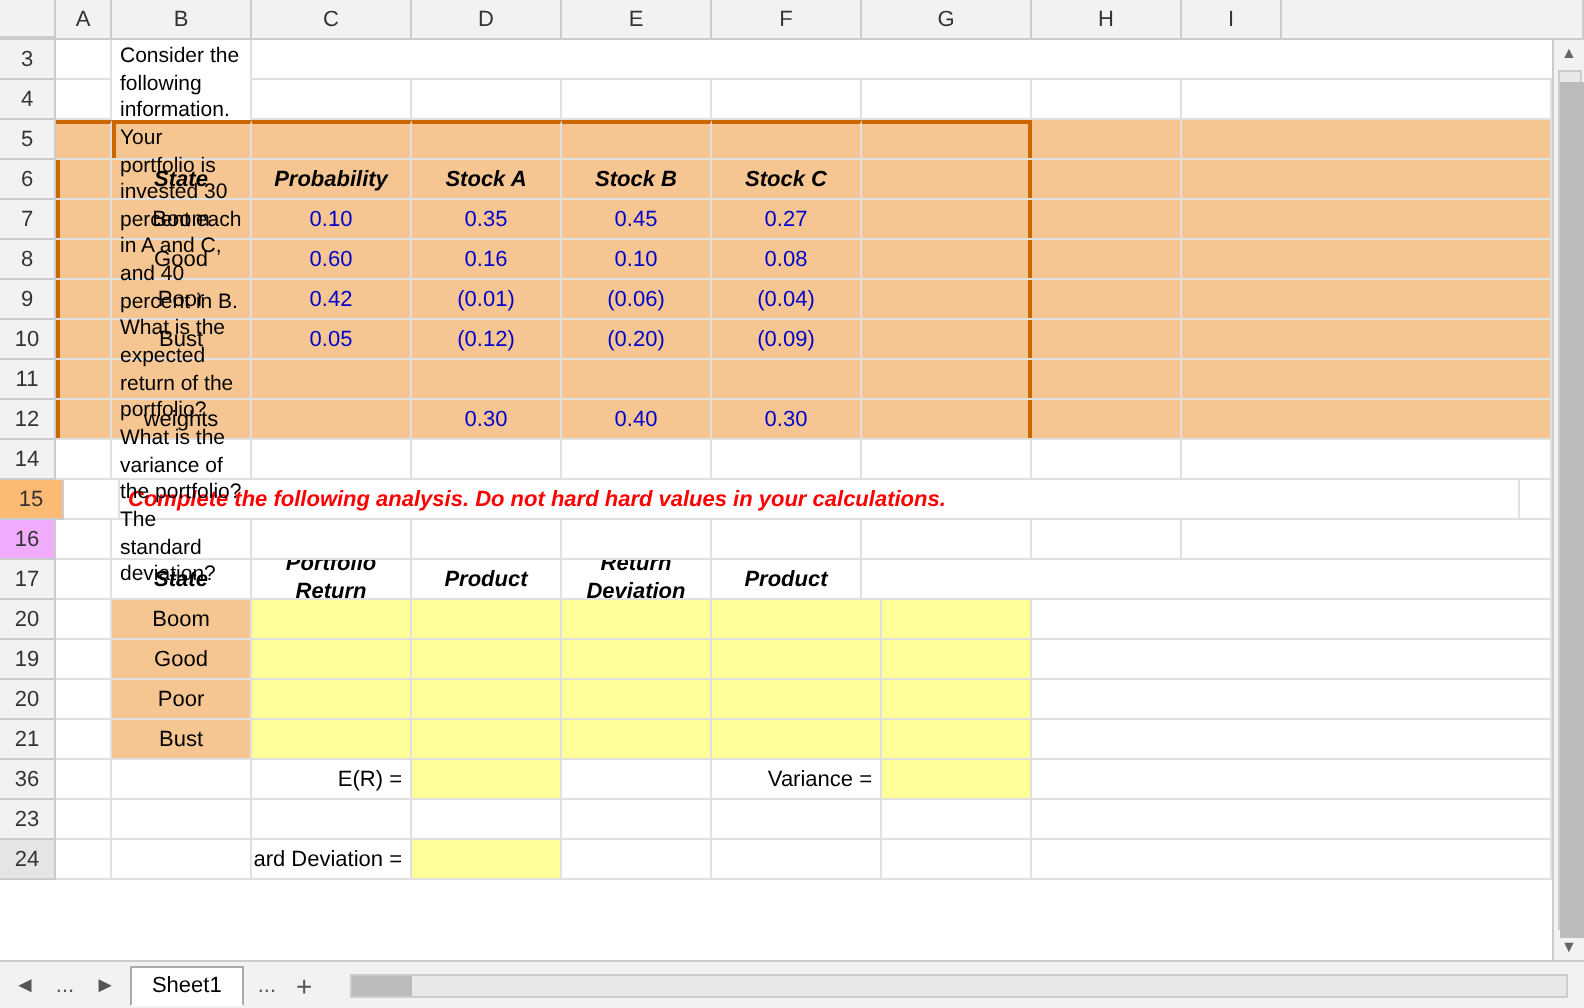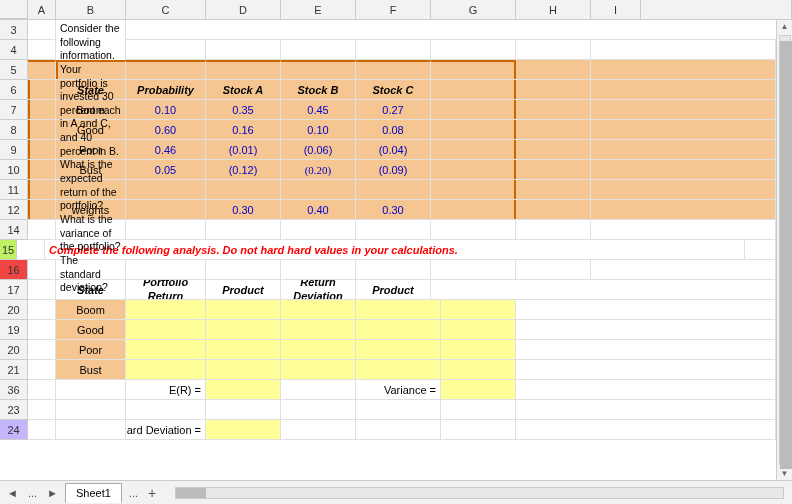--- a/index.html
+++ b/index.html
@@ -254,36 +254,36 @@
         <div class="cell orange-bg center blue" style="width:75px;">0.08</div>
         <div class="cell orange-bg" style="width:85px; border-right:2px solid #cc6600;"></div>
         <div class="cell" style="width:75px;"></div>
         <div class="cell" style="flex:1;"></div>
       </div>
 
       <div class="spreadsheet-row" style="background:#f5c592;">
         <div class="row-header-cell" style="width:28px; background:#f2f2f2; border-right:1px solid #ccc;">9</div>
         <div class="cell orange-bg" style="width:28px; border-left:2px solid #cc6600;"></div>
         <div class="cell orange-bg center" style="width:70px;">Poor</div>
-        <div class="cell orange-bg center blue" style="width:80px;">0.46</div>
+        <div class="cell orange-bg center blue" style="width:80px;">0.42</div>
         <div class="cell orange-bg center blue" style="width:75px;text-align:center;">(0.01)</div>
         <div class="cell orange-bg center blue" style="width:75px;">(0.06)</div>
         <div class="cell orange-bg center blue" style="width:75px;">(0.04)</div>
         <div class="cell orange-bg" style="width:85px; border-right:2px solid #cc6600;"></div>
         <div class="cell" style="width:75px;"></div>
         <div class="cell" style="flex:1;"></div>
       </div>
 
       <div class="spreadsheet-row" style="background:#f5c592;">
         <div class="row-header-cell" style="width:28px; background:#f2f2f2; border-right:1px solid #ccc;">10</div>
         <div class="cell orange-bg" style="width:28px; border-left:2px solid #cc6600;"></div>
         <div class="cell orange-bg center" style="width:70px;">Bust</div>
         <div class="cell orange-bg center blue" style="width:80px;">0.05</div>
         <div class="cell orange-bg center blue" style="width:75px;">(0.12)</div>
-        <div class="cell orange-bg center blue" style="width:75px;font-family:Liberation Serif, serif;">(0.20)</div>
+        <div class="cell orange-bg center blue" style="width:75px;">(0.20)</div>
         <div class="cell orange-bg center blue" style="width:75px;">(0.09)</div>
         <div class="cell orange-bg" style="width:85px; border-right:2px solid #cc6600;"></div>
         <div class="cell" style="width:75px;"></div>
         <div class="cell" style="flex:1;"></div>
       </div>
 
       <div class="spreadsheet-row" style="background:#f5c592;">
         <div class="row-header-cell" style="width:28px; background:#f2f2f2; border-right:1px solid #ccc;">11</div>
         <div class="cell orange-bg" style="width:28px; border-left:2px solid #cc6600;"></div>
         <div class="cell orange-bg" style="width:70px;"></div>
@@ -317,28 +317,28 @@
         <div class="cell" style="width:80px;"></div>
         <div class="cell" style="width:75px;"></div>
         <div class="cell" style="width:75px;"></div>
         <div class="cell" style="width:75px;"></div>
         <div class="cell" style="width:85px;"></div>
         <div class="cell" style="width:75px;"></div>
         <div class="cell" style="flex:1;"></div>
       </div>
 
       <div class="spreadsheet-row">
-        <div class="row-header-cell" style="width:17px; background:#bef264; border-right:1px solid #ccc;">15</div>
+        <div class="row-header-cell" style="width:32px; background:#fdba74; border-right:1px solid #ccc;">15</div>
         <div class="cell" style="width:28px;"></div>
         <div class="cell red bold" style="width:700px; overflow:visible; white-space:nowrap;">Complete the following analysis. Do not hard hard values in your calculations.</div>
         <div class="cell" style="flex:1;"></div>
       </div>
 
       <div class="spreadsheet-row">
-        <div class="row-header-cell" style="width:28px; background:#ef4444; border-right:1px solid #ccc;">16</div>
+        <div class="row-header-cell" style="width:28px; background:#f0abfc; border-right:1px solid #ccc;">16</div>
         <div class="cell" style="width:28px;"></div>
         <div class="cell" style="width:70px;"></div>
         <div class="cell" style="width:80px;"></div>
         <div class="cell" style="width:75px;"></div>
         <div class="cell" style="width:75px;"></div>
         <div class="cell" style="width:75px;"></div>
         <div class="cell" style="width:85px;"></div>
         <div class="cell" style="width:75px;"></div>
         <div class="cell" style="flex:1;"></div>
       </div>
@@ -430,21 +430,21 @@
         <div class="cell" style="width:70px;"></div>
         <div class="cell" style="width:80px;"></div>
         <div class="cell" style="width:75px;"></div>
         <div class="cell" style="width:75px;"></div>
         <div class="cell" style="width:85px;"></div>
         <div class="cell" style="width:75px;"></div>
         <div class="cell" style="flex:1;"></div>
       </div>
 
       <div class="spreadsheet-row">
-        <div class="row-header-cell" style="width:28px; background:#c4b5fd; border-right:1px solid #ccc;">24</div>
+        <div class="row-header-cell" style="width:28px; background:#e5e5e5; border-right:1px solid #ccc;">24</div>
         <div class="cell" style="width:28px;"></div>
         <div class="cell" style="width:70px;"></div>
         <div class="cell right" style="width:80px;">Standard Deviation =</div>
         <div class="cell yellow-bg" style="width:75px;"></div>
         <div class="cell" style="width:75px;"></div>
         <div class="cell" style="width:85px;"></div>
         <div class="cell" style="width:75px;"></div>
         <div class="cell" style="flex:1;"></div>
       </div>
 

